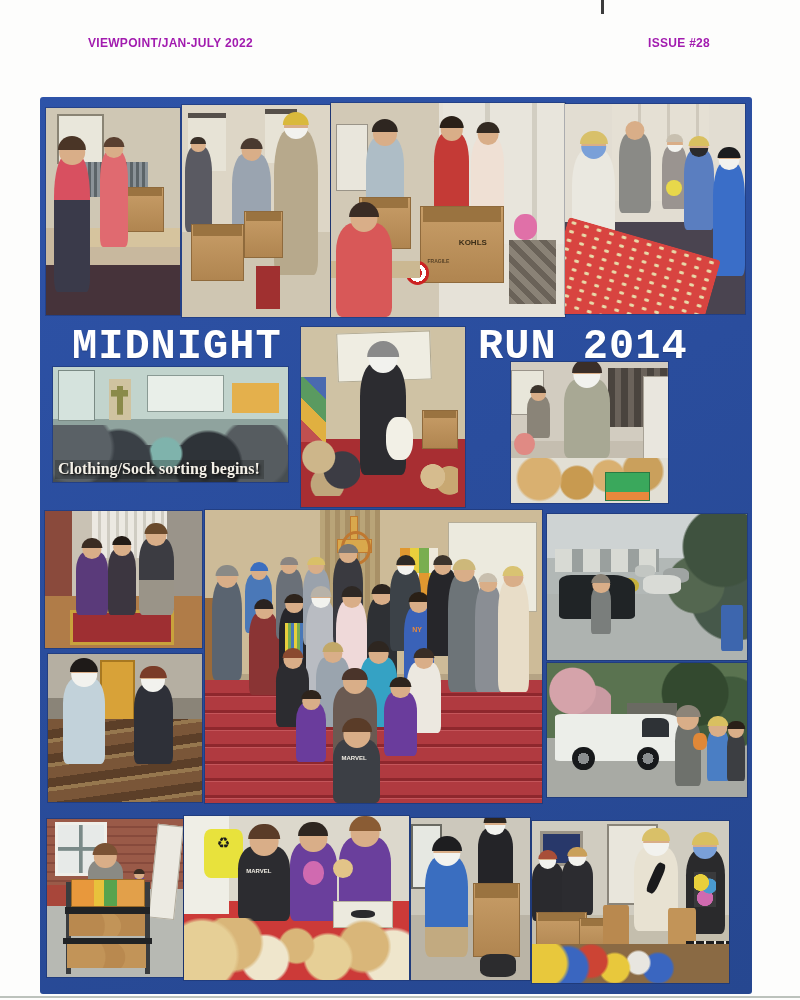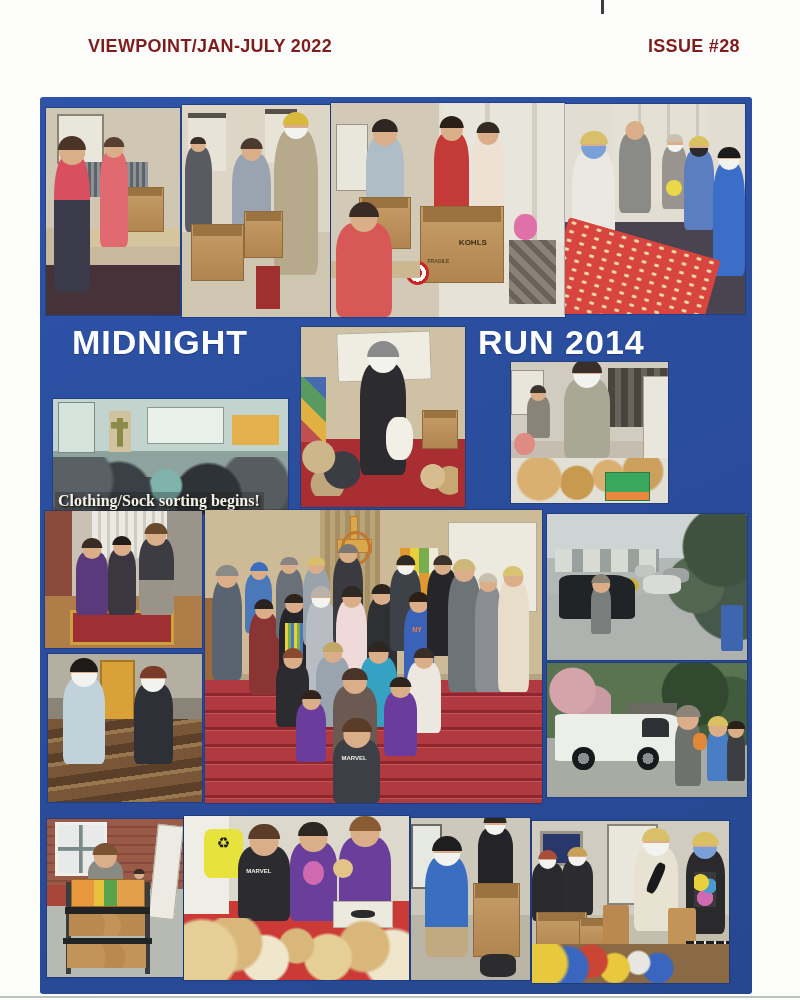--- a/index.html
+++ b/index.html
@@ -1,26 +1,26 @@
 <!DOCTYPE html>
 <html><head>
 <meta charset="utf-8">
 <style>
   html,body{margin:0;padding:0;background:#ffffff;}
   .page{position:relative;width:800px;height:1000px;background:#fdfdfc;font-family:"Liberation Sans",sans-serif;overflow:hidden;}
-  .hdr{position:absolute;font-size:18px;font-weight:700;color:#7f1d1d;letter-spacing:.3px;}
+  .hdr{position:absolute;font-size:12px;font-weight:700;color:#a21caf;letter-spacing:.3px;}
   .blue{position:absolute;left:40px;top:97px;width:712px;height:897px;background:linear-gradient(155deg,#2e53a8 0%,#2a4d9d 45%,#264790 100%);border-radius:3px;}
   .ph{position:absolute;overflow:hidden;background:#cfc5b2;box-shadow:0 0 0 1px rgba(15,25,60,.28);}
   .l{position:absolute;}
   .p{position:absolute;border-radius:30% 30% 10% 10%;}
   .p::before{content:"";position:absolute;left:50%;top:-.52em;transform:translateX(-50%);width:.8em;height:.8em;border-radius:50%;background:var(--skin,#d9ae88);}
   .p::after{content:"";position:absolute;left:50%;top:-.6em;transform:translateX(-50%);width:.88em;height:.42em;border-radius:.45em .45em 0 0;background:var(--hair,#4a3a2c);}
   .bx{position:absolute;background:linear-gradient(#c89e68,#b08550);border:1px solid #8f6a3c;box-sizing:border-box;}
   .bx::before{content:"";position:absolute;left:3%;top:0;width:94%;height:20%;background:#9a7340;}
-  .ttl{position:absolute;color:#fff;font-weight:700;font-size:34px;letter-spacing:1px;white-space:nowrap;text-shadow:0 1px 1px rgba(0,0,30,.25);}
+  .ttl{position:absolute;color:#fff;font-weight:700;font-size:42px;letter-spacing:1px;white-space:nowrap;text-shadow:0 1px 1px rgba(0,0,30,.25);font-family:Liberation Mono, monospace;}
   .cap{position:absolute;left:2px;bottom:3px;font-family:"Liberation Serif",serif;font-weight:700;font-size:16px;color:#f4f1e8;background:rgba(25,30,28,.30);padding:0 4px 1px 3px;text-shadow:1px 1px 0 #222,2px 2px 3px rgba(0,0,0,.65);white-space:nowrap;}
   .tag{position:absolute;font-weight:700;color:#4a3a20;}
   .steps{background:repeating-linear-gradient(#b03a40 0 13px,#8e272d 13px 16px,#c4555a 16px 17px);}
   .pews{background:repeating-linear-gradient(172deg,#7a5638 0 11px,#5c3f28 11px 20px,#96774e 20px 24px);}
 </style>
 </head>
 <body>
 
 <div class="page">
 
@@ -87,21 +87,21 @@
   <div class="ph" style="left:301px;top:327px;width:164px;height:180px;background:linear-gradient(#cfc2a4 0 62%,#a82e32 62%);" title="Masked man in black carrying white bags across a red-carpeted room">
     <div class="l" style="left:22%;top:3%;width:56%;height:26%;background:#efede2;border:1px solid #b0a890;transform:rotate(-2deg);"></div>
     <div class="l" style="left:0;top:28%;width:15%;height:36%;background:linear-gradient(45deg,#c05050 0 25%,#e0b040 25% 50%,#5a9a60 50% 75%,#4a6ab0 75%);"></div>
     <div class="p" style="left:36%;top:20%;width:28%;height:62%;font-size:36px;background:#2c2c30;--hair:#8a8a8a;--skin:linear-gradient(#d9ae88 45%,#f2f2ee 45%);"></div>
     <div class="l" style="left:52%;top:50%;width:16%;height:24%;border-radius:42%;background:#f2f0e6;"></div>
     <div class="l" style="left:0;top:58%;width:36%;height:36%;background:radial-gradient(circle at 30% 40%,#cdb68a 0 28%,transparent 30%),radial-gradient(circle at 70% 60%,#3c3c44 0 32%,transparent 34%),radial-gradient(circle at 45% 82%,#bfa67c 0 26%,transparent 28%);"></div>
     <div class="bx" style="left:74%;top:46%;width:22%;height:22%;"></div>
     <div class="l" style="left:70%;top:72%;width:26%;height:22%;background:radial-gradient(circle at 40% 50%,#d6bc8e 0 38%,transparent 40%),radial-gradient(circle at 80% 60%,#c8a872 0 34%,transparent 36%);"></div>
   </div>
 
-  <div class="ph" style="left:53px;top:367px;width:235px;height:115px;background:linear-gradient(#c2d4cd 0 45%,#8fa39e 45% 68%,#474e52 68%);margin-top:32px;" title="Room filled with sorted clothing and sock donations">
+  <div class="ph" style="left:53px;top:367px;width:235px;height:115px;background:linear-gradient(#c2d4cd 0 45%,#8fa39e 45% 68%,#474e52 68%);" title="Room filled with sorted clothing and sock donations">
     <div class="l" style="left:2%;top:3%;width:15%;height:42%;background:#d5e3dd;border:1px solid #7a8a84;"></div>
     <div class="l" style="left:40%;top:7%;width:32%;height:30%;background:#e9efe9;border:1px solid #8a9a94;"></div>
     <div class="l" style="left:24%;top:10%;width:9%;height:36%;background:linear-gradient(#8a8a4a,#8a8a4a) 50% 60%/28% 70% no-repeat,linear-gradient(#8a8a4a,#8a8a4a) 50% 32%/78% 16% no-repeat,#cfc3a0;"></div>
     <div class="l" style="left:76%;top:14%;width:20%;height:26%;background:#e4b04c;"></div>
     <div class="l" style="left:0;top:50%;width:100%;height:50%;background:radial-gradient(circle at 10% 40%,#5a6166 0 16%,transparent 18%),radial-gradient(circle at 28% 66%,#3a4046 0 18%,transparent 20%),radial-gradient(circle at 48% 50%,#7fb3ac 0 12%,transparent 14%),radial-gradient(circle at 66% 70%,#2e3338 0 20%,transparent 22%),radial-gradient(circle at 86% 50%,#565c60 0 16%,transparent 18%);"></div>
     <div class="cap">Clothing/Sock sorting begins!</div>
   </div>
 
   <div class="ph" style="left:511px;top:362px;width:157px;height:141px;background:linear-gradient(#d2ccc0 0 56%,#c5beb0 56%);" title="Masked volunteer bagging loaves of bread at a folding table">
     <div class="l" style="left:0;top:6%;width:20%;height:30%;background:#e8e6da;border:1px solid #9a948a;"></div>

